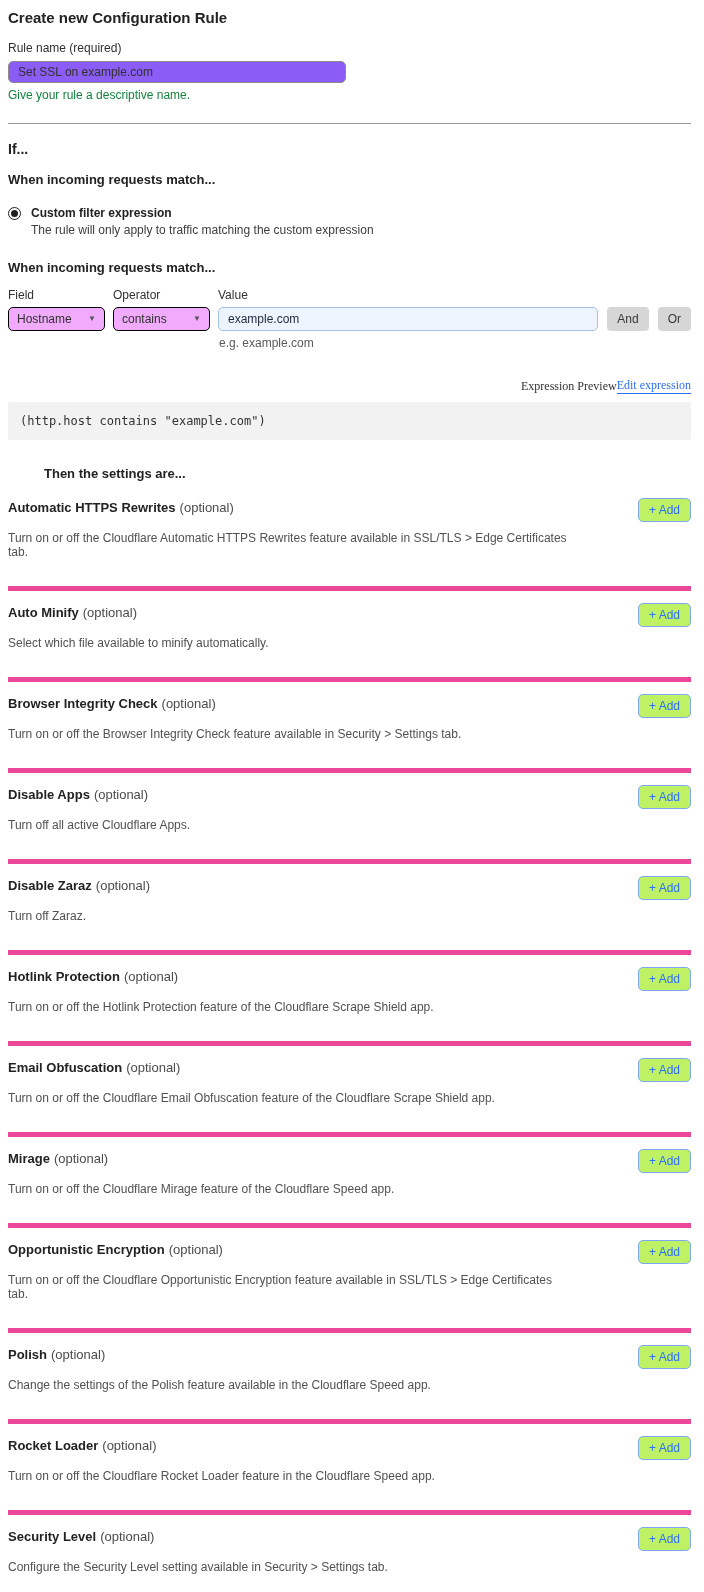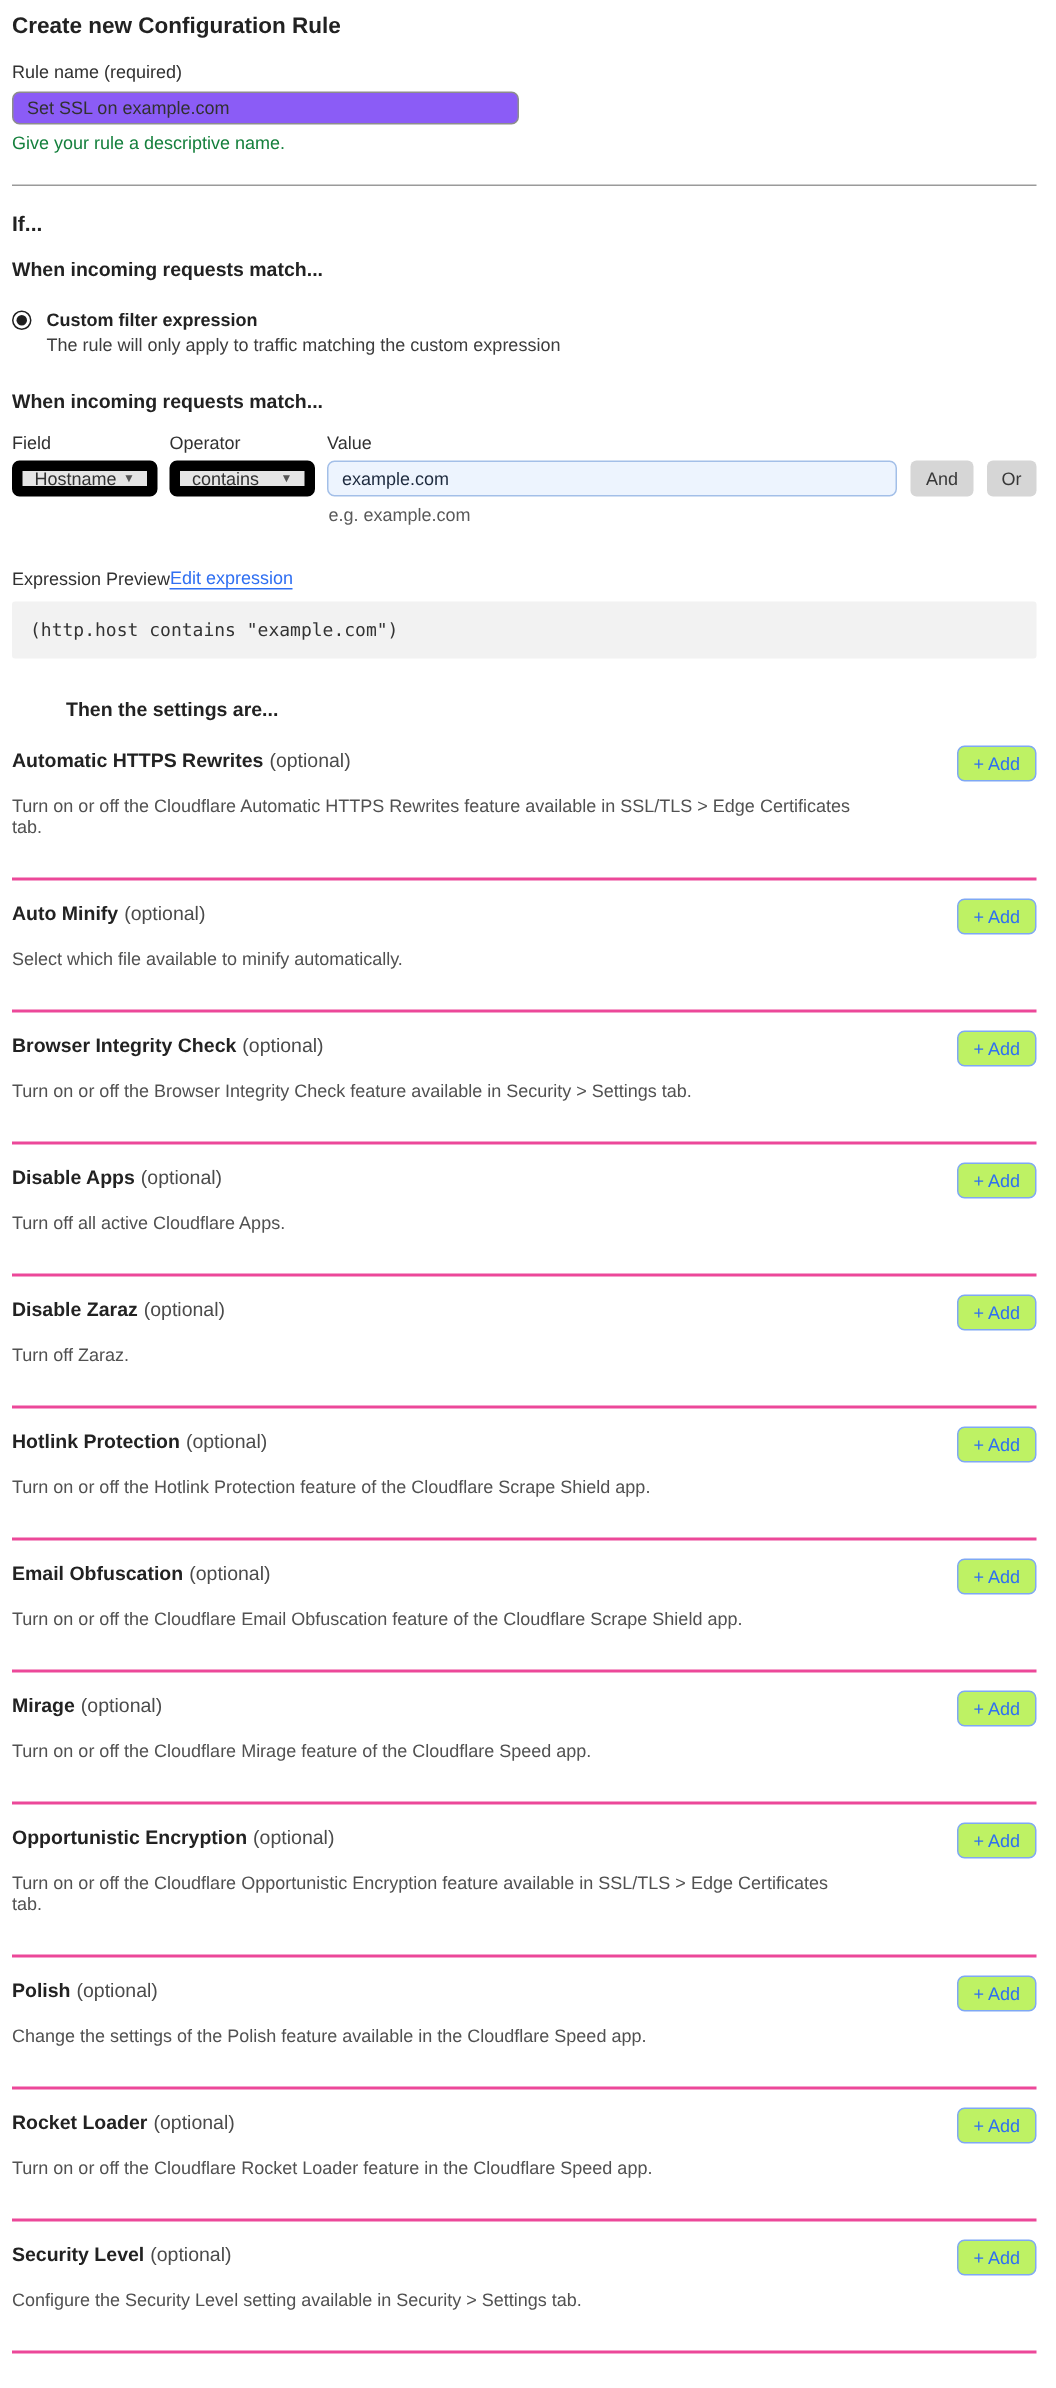--- a/index.html
+++ b/index.html
@@ -45,55 +45,55 @@
   .radio-texts { display: flex; flex-direction: column; gap: 3px; }
   .radio-label { font-size: 12px; font-weight: bold; color: #222; }
   .radio-desc { font-size: 12px; color: #3d3d3d; }
 
   .builder-heading { margin-top: 6px; }
   .builder-labels { display: flex; margin-top: 13px; font-size: 12px; color: #313131; }
   .builder-labels .lbl-field { width: 105px; }
   .builder-labels .lbl-operator { width: 105px; }
   .builder-row { display: flex; margin-top: 5px; align-items: center; }
   .select-box {
-    width: 97px; height: 24px; border: 7px solid #000000; border-radius: 5px;
-    background: #e5e5e5; display: flex; align-items: center; justify-content: space-between;
+    width: 97px; height: 24px; border: 1px solid #000000; border-radius: 5px;
+    background: #f0abfc; display: flex; align-items: center; justify-content: space-between;
     padding: 0 8px; font-size: 12px; color: #313131; cursor: pointer; flex: 0 0 auto;
   }
   .select-box + .spacer { width: 8px; }
   .caret { font-size: 8px; color: #565656; line-height: 1; }
   .value-input {
     flex: 1 1 auto; height: 24px; margin-left: 8px;
     border: 1px solid #a3bfe8; border-radius: 5px;
     background: #edf4fe; padding: 0 9px; font-size: 12px; color: #1d2a3e;
     font-family: "Liberation Sans", "DejaVu Sans", sans-serif; outline: none;
   }
   .conj-btn {
     height: 24px; margin-left: 9px; padding: 0 10px;
     background: #d6d6d6; border: none; border-radius: 4px;
     font-size: 12px; color: #383838; cursor: pointer;
     font-family: "Liberation Sans", "DejaVu Sans", sans-serif;
   }
   .builder-hint { font-size: 12px; color: #595959; margin-top: 5px; margin-left: 211px; }
 
-  .preview-row { display: flex; justify-content: flex-start; align-items: flex-end; margin-top: 28px; }
+  .preview-row { display: flex; justify-content: flex-end; align-items: flex-end; margin-top: 28px; font-family: Liberation Serif, serif; }
   .preview-label { font-size: 12px; color: #313131; }
   .edit-link {
     font-size: 12px; color: #2f6ff2; text-decoration: none;
     border-bottom: 1px solid #2f6ff2; cursor: pointer;
   }
   .code-block {
     margin-top: 8px; background: #f2f2f2; padding: 12px;
     font-family: "DejaVu Sans Mono", "Liberation Mono", monospace;
     font-size: 12px; color: #333; border-radius: 2px;
   }
 
   .then-heading { margin-top: 26px; margin-left: 36px; }
   .settings-list { margin-top: 5px; }
-  .setting-row { padding: 14px 0 27px; border-bottom: 2px solid #ec4899; }
+  .setting-row { padding: 14px 0 27px; border-bottom: 5px solid #ec4899; }
   .setting-head { display: flex; justify-content: space-between; align-items: flex-start; }
   .setting-title { font-size: 13px; color: #222; display: flex; align-items: center; }
   .setting-name { font-weight: bold; }
   .optional { font-weight: normal; color: #4b4b4b; margin-left: 4px; }
   .add-button {
     background: #bef264; border: 1px solid #7fa8f4; border-radius: 5px;
     color: #2f6ff2; font-size: 12px; padding: 4px 10px; cursor: pointer;
     font-family: "Liberation Sans", "DejaVu Sans", sans-serif;
     margin-top: -2px; flex: 0 0 auto;
   }

